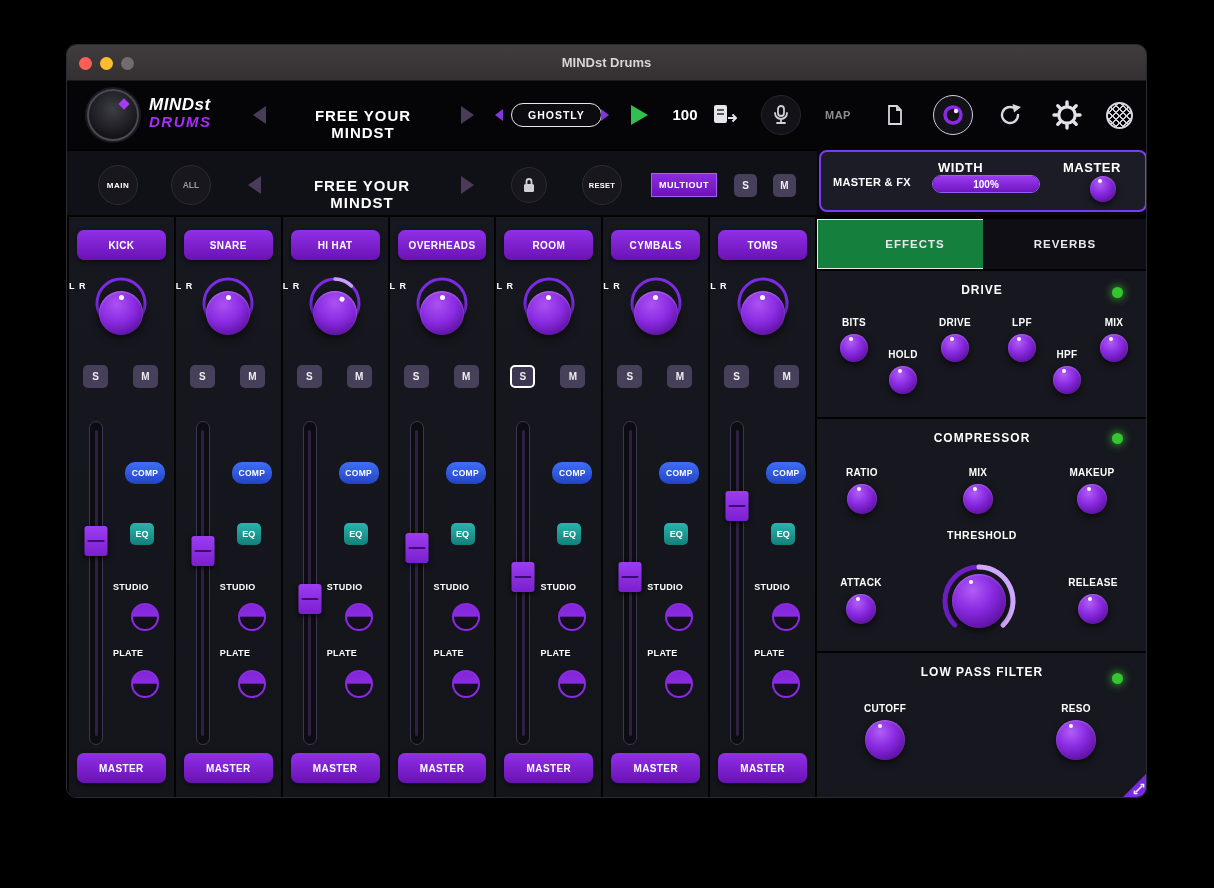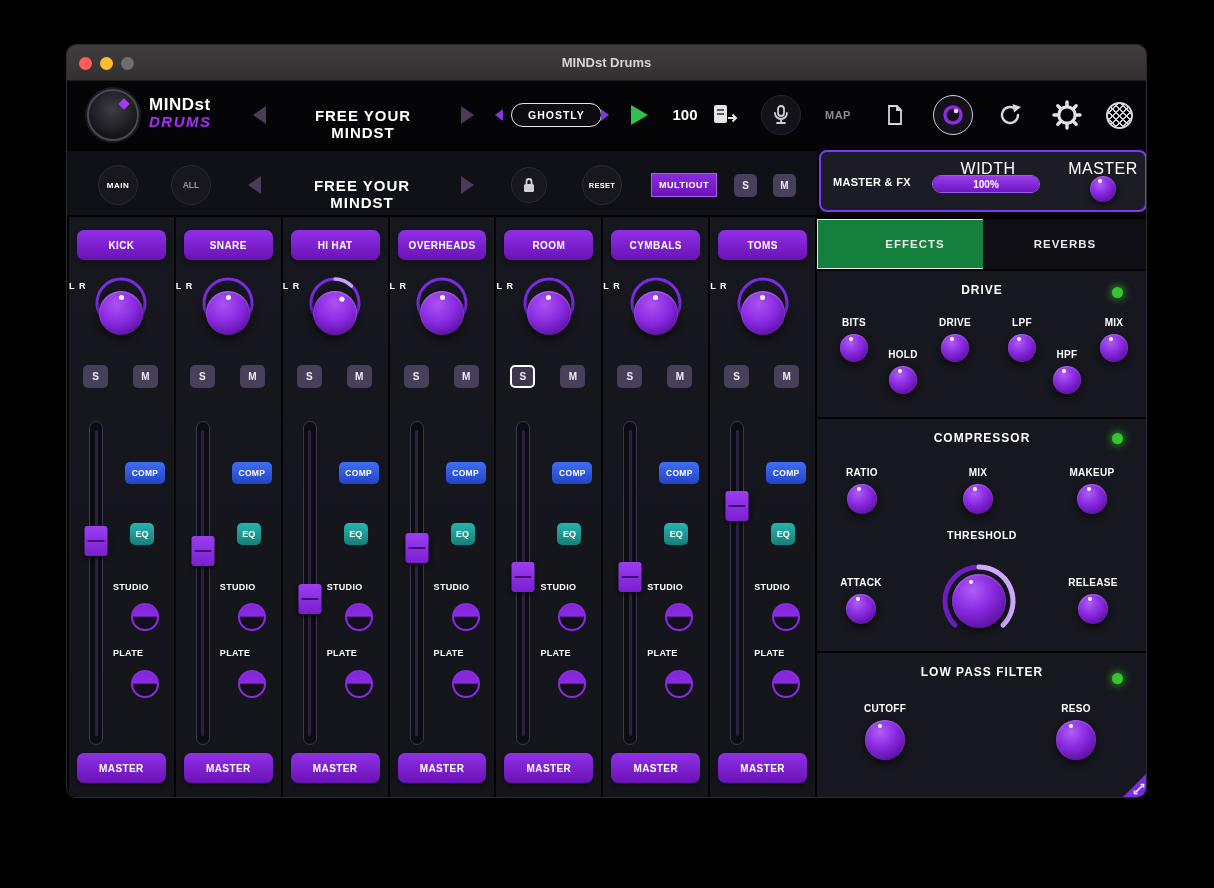--- a/index.html
+++ b/index.html
@@ -15,21 +15,21 @@
   .light{width:13px;height:13px;border-radius:50%}
   .light.red{background:#ff5f57}.light.yellow{background:#febc2e}.light.gray{background:#716d6e}
   .wtitle{color:#d8d5d6;font-size:13px;font-weight:bold}
 
   
   .header{position:absolute;left:0;top:36px;width:100%;height:68px;background:#050508}
   .header > *{position:absolute}
   .logo-badge{left:20px;top:8px;width:52px;height:52px;border-radius:50%;background:radial-gradient(circle at 50% 38%,#3d3d46,#141418 72%);border:2px solid #4a4a54;box-shadow:0 0 0 2px #1a1a20}
   .logo-badge::after{content:"";position:absolute;right:9px;top:9px;width:8px;height:8px;background:#a43bf5;transform:rotate(45deg)}
   .logo-text{left:82px;top:15px;line-height:1.05}
-  .logo-l1{color:#fff;font-size:17px;font-weight:800;letter-spacing:.5px}
+  .logo-l1{color:#fff;font-size:17px;font-weight:800;font-style:italic;letter-spacing:.5px}
   .logo-l2{color:#a62ef5;font-size:15px;font-weight:800;font-style:italic;letter-spacing:1.5px}
   .chev{width:0;height:0;border-top:9px solid transparent;border-bottom:9px solid transparent}
   .chev.l{border-right:13px solid #4a3c58}
   .chev.r{border-left:13px solid #4a3c58}
   .chev.small{border-top-width:6px;border-bottom-width:6px}
   .chev.small.l{border-right:8px solid #8038d8}
   .chev.small.r{border-left:8px solid #8038d8}
   .preset-name{color:#fff;font-size:15px;font-weight:800;letter-spacing:1px;text-align:center}
   .pill{border:1px solid #e8e8ee;border-radius:13px;background:#0c0c10;color:#fff;font-size:10.5px;font-weight:bold;letter-spacing:1px;padding:5px 16px}
   .play-tri{width:0;height:0;border-top:10px solid transparent;border-bottom:10px solid transparent;border-left:17px solid #2fc050}
@@ -50,21 +50,21 @@
   .circle-btn.main{font-size:8px;letter-spacing:.5px}
   .circle-btn.all{font-size:8.5px;color:#97979f}
   .circle-btn.reset{font-size:7.5px;letter-spacing:.3px}
   .multiout{border-radius:0;background:linear-gradient(180deg,#8a2ce0,#6c13b6);border:1px solid #a75cf2;color:#fff;font-size:9px;font-weight:800;letter-spacing:.5px}
   .tb-sm{width:23px;height:23px;border-radius:5px;background:#46405a;color:#eee;font-size:10px;font-weight:800}
 
   
   .masterfx{position:absolute;left:752px;top:105px;width:328px;height:62px;background:#1c1c27;border:2px solid #7c3bf2;border-radius:8px}
   .masterfx > *{position:absolute}
   .mfx-title{left:12px;top:24px;color:#fff;font-size:11px;font-weight:800;letter-spacing:.3px}
-  .mfx-lbl{color:#fff;font-size:16px;font-weight:400;letter-spacing:.5px;text-align:center}
+  .mfx-lbl{color:#fff;font-size:13px;font-weight:700;letter-spacing:.5px;}
   .width-slider{left:111px;top:23px;width:108px;height:18px;border:1px solid #9a5cf5;border-radius:9px;background:#16101f;overflow:hidden;cursor:pointer}
   .width-fill{position:absolute;left:0;top:0;bottom:0;background:linear-gradient(180deg,#9b3cf0,#6f16c0)}
   .width-val{position:absolute;left:0;right:0;top:3px;text-align:center;color:#fff;font-size:10px;font-weight:800}
 
   
   .knob{border-radius:50%;background:radial-gradient(circle at 38% 30%,#b05ef5 0%,#8a2be2 40%,#5c10a0 80%,#42077a 100%);position:relative;box-shadow:0 3px 7px rgba(0,0,0,.65),inset 0 1px 2px rgba(255,255,255,.25);cursor:pointer}
   .knob::after{content:"";position:absolute;width:4px;height:4px;border-radius:50%;background:#fff;top:11%;left:32%}
   .k26{width:26px;height:26px}.k28{width:28px;height:28px}.k30{width:30px;height:30px}.k40{width:40px;height:40px}.k54{width:54px;height:54px}
 
   
@@ -81,21 +81,21 @@
   .pan-l{left:16px;top:48px;color:#fff;font-size:9px;font-weight:800}
   .pan-r{right:16px;top:48px;color:#fff;font-size:9px;font-weight:800}
   .sm{width:25px;height:23px;border-radius:5px;background:#46405a;color:#eee;font-size:10px;font-weight:800;top:148px}
   .sm.solo{left:14px}
   .sm.mute{left:64px}
   .sm.active{border:2px solid #fff;background:#3c3650}
   .fader{left:20px;top:204px;width:14px;height:324px;border:1px solid #3c3750;border-radius:8px;background:#0c0c12;cursor:pointer}
   .fader::before{content:"";position:absolute;left:50%;margin-left:-1.5px;top:8px;bottom:8px;width:3px;background:#2c2240;border-radius:2px}
   .fader-handle{position:absolute;left:50%;top:40%;transform:translate(-50%,-50%);width:23px;height:30px;border-radius:3px;background:linear-gradient(180deg,#9c3df0,#7a1fd0);box-shadow:0 2px 5px rgba(0,0,0,.7);cursor:grab}
   .fader-handle::after{content:"";position:absolute;left:3px;right:3px;top:50%;margin-top:-1px;height:2px;background:#3f0a70;border-radius:1px}
-  .comp-btn{left:56px;top:245px;width:40px;height:22px;border-radius:5px;background:linear-gradient(180deg,#3f6ef5,#2344c2);font-size:8.5px;font-weight:800;letter-spacing:.3px}
+  .comp-btn{left:56px;top:245px;width:40px;height:22px;border-radius:10px;background:linear-gradient(180deg,#3f6ef5,#2344c2);font-size:8.5px;font-weight:800;letter-spacing:.3px}
   .eq-btn{left:61px;top:306px;width:24px;height:22px;border-radius:5px;background:linear-gradient(180deg,#27b5ad,#157f7a);font-size:9px;font-weight:800}
   .send-label{left:44px;width:64px;color:#fff;font-size:9px;font-weight:800;letter-spacing:.3px}
   .send-label.s1{top:365px}.send-label.s2{top:431px}
   .send-knob{left:62px;width:28px;height:28px;border-radius:50%;border:2px solid #8a2be2;background:linear-gradient(180deg,#8126d6 0%,#8a2be2 46%,#150d1e 52%,#101018 100%);cursor:pointer}
   .send-knob.s1{top:386px}.send-knob.s2{top:453px}
 
   
   .rightpanel{position:absolute;left:750px;top:170px;width:330px;height:584px;background:#030304}
   .rightpanel > *{position:absolute}
   .tab{top:4px;height:50px;display:flex;align-items:center;justify-content:center;color:#e8e8ee;font-size:11.5px;font-weight:800;letter-spacing:1px;cursor:pointer}

